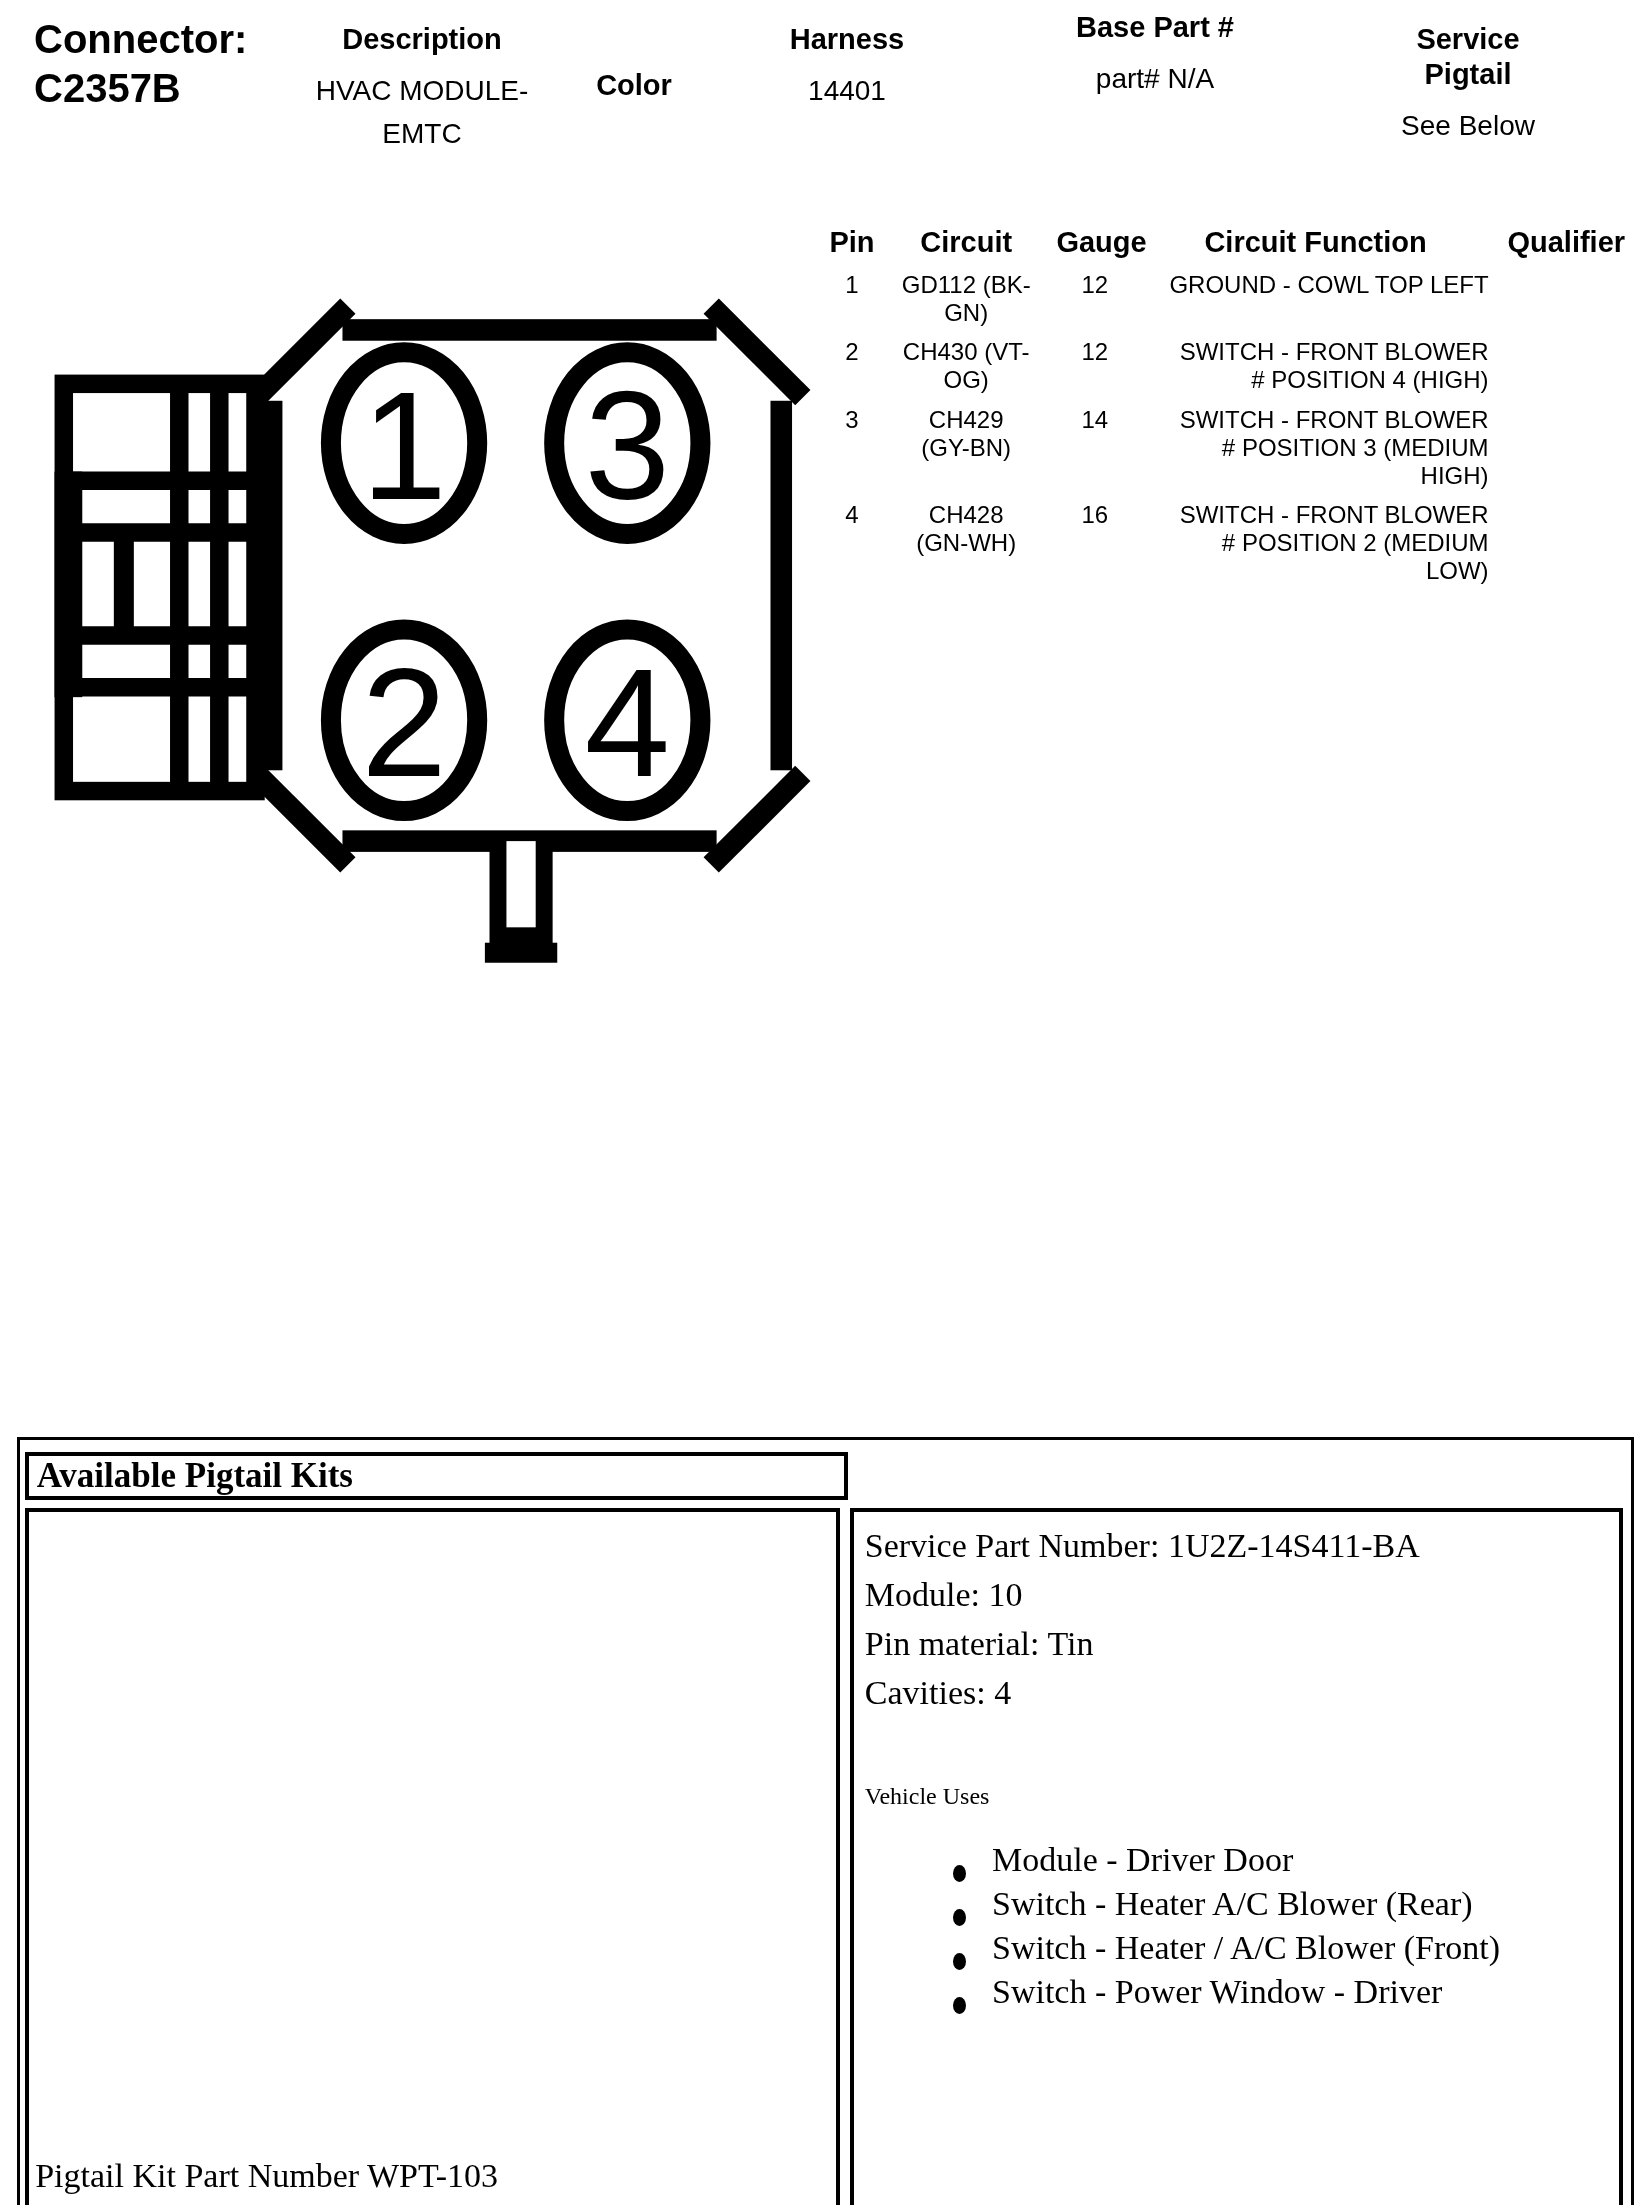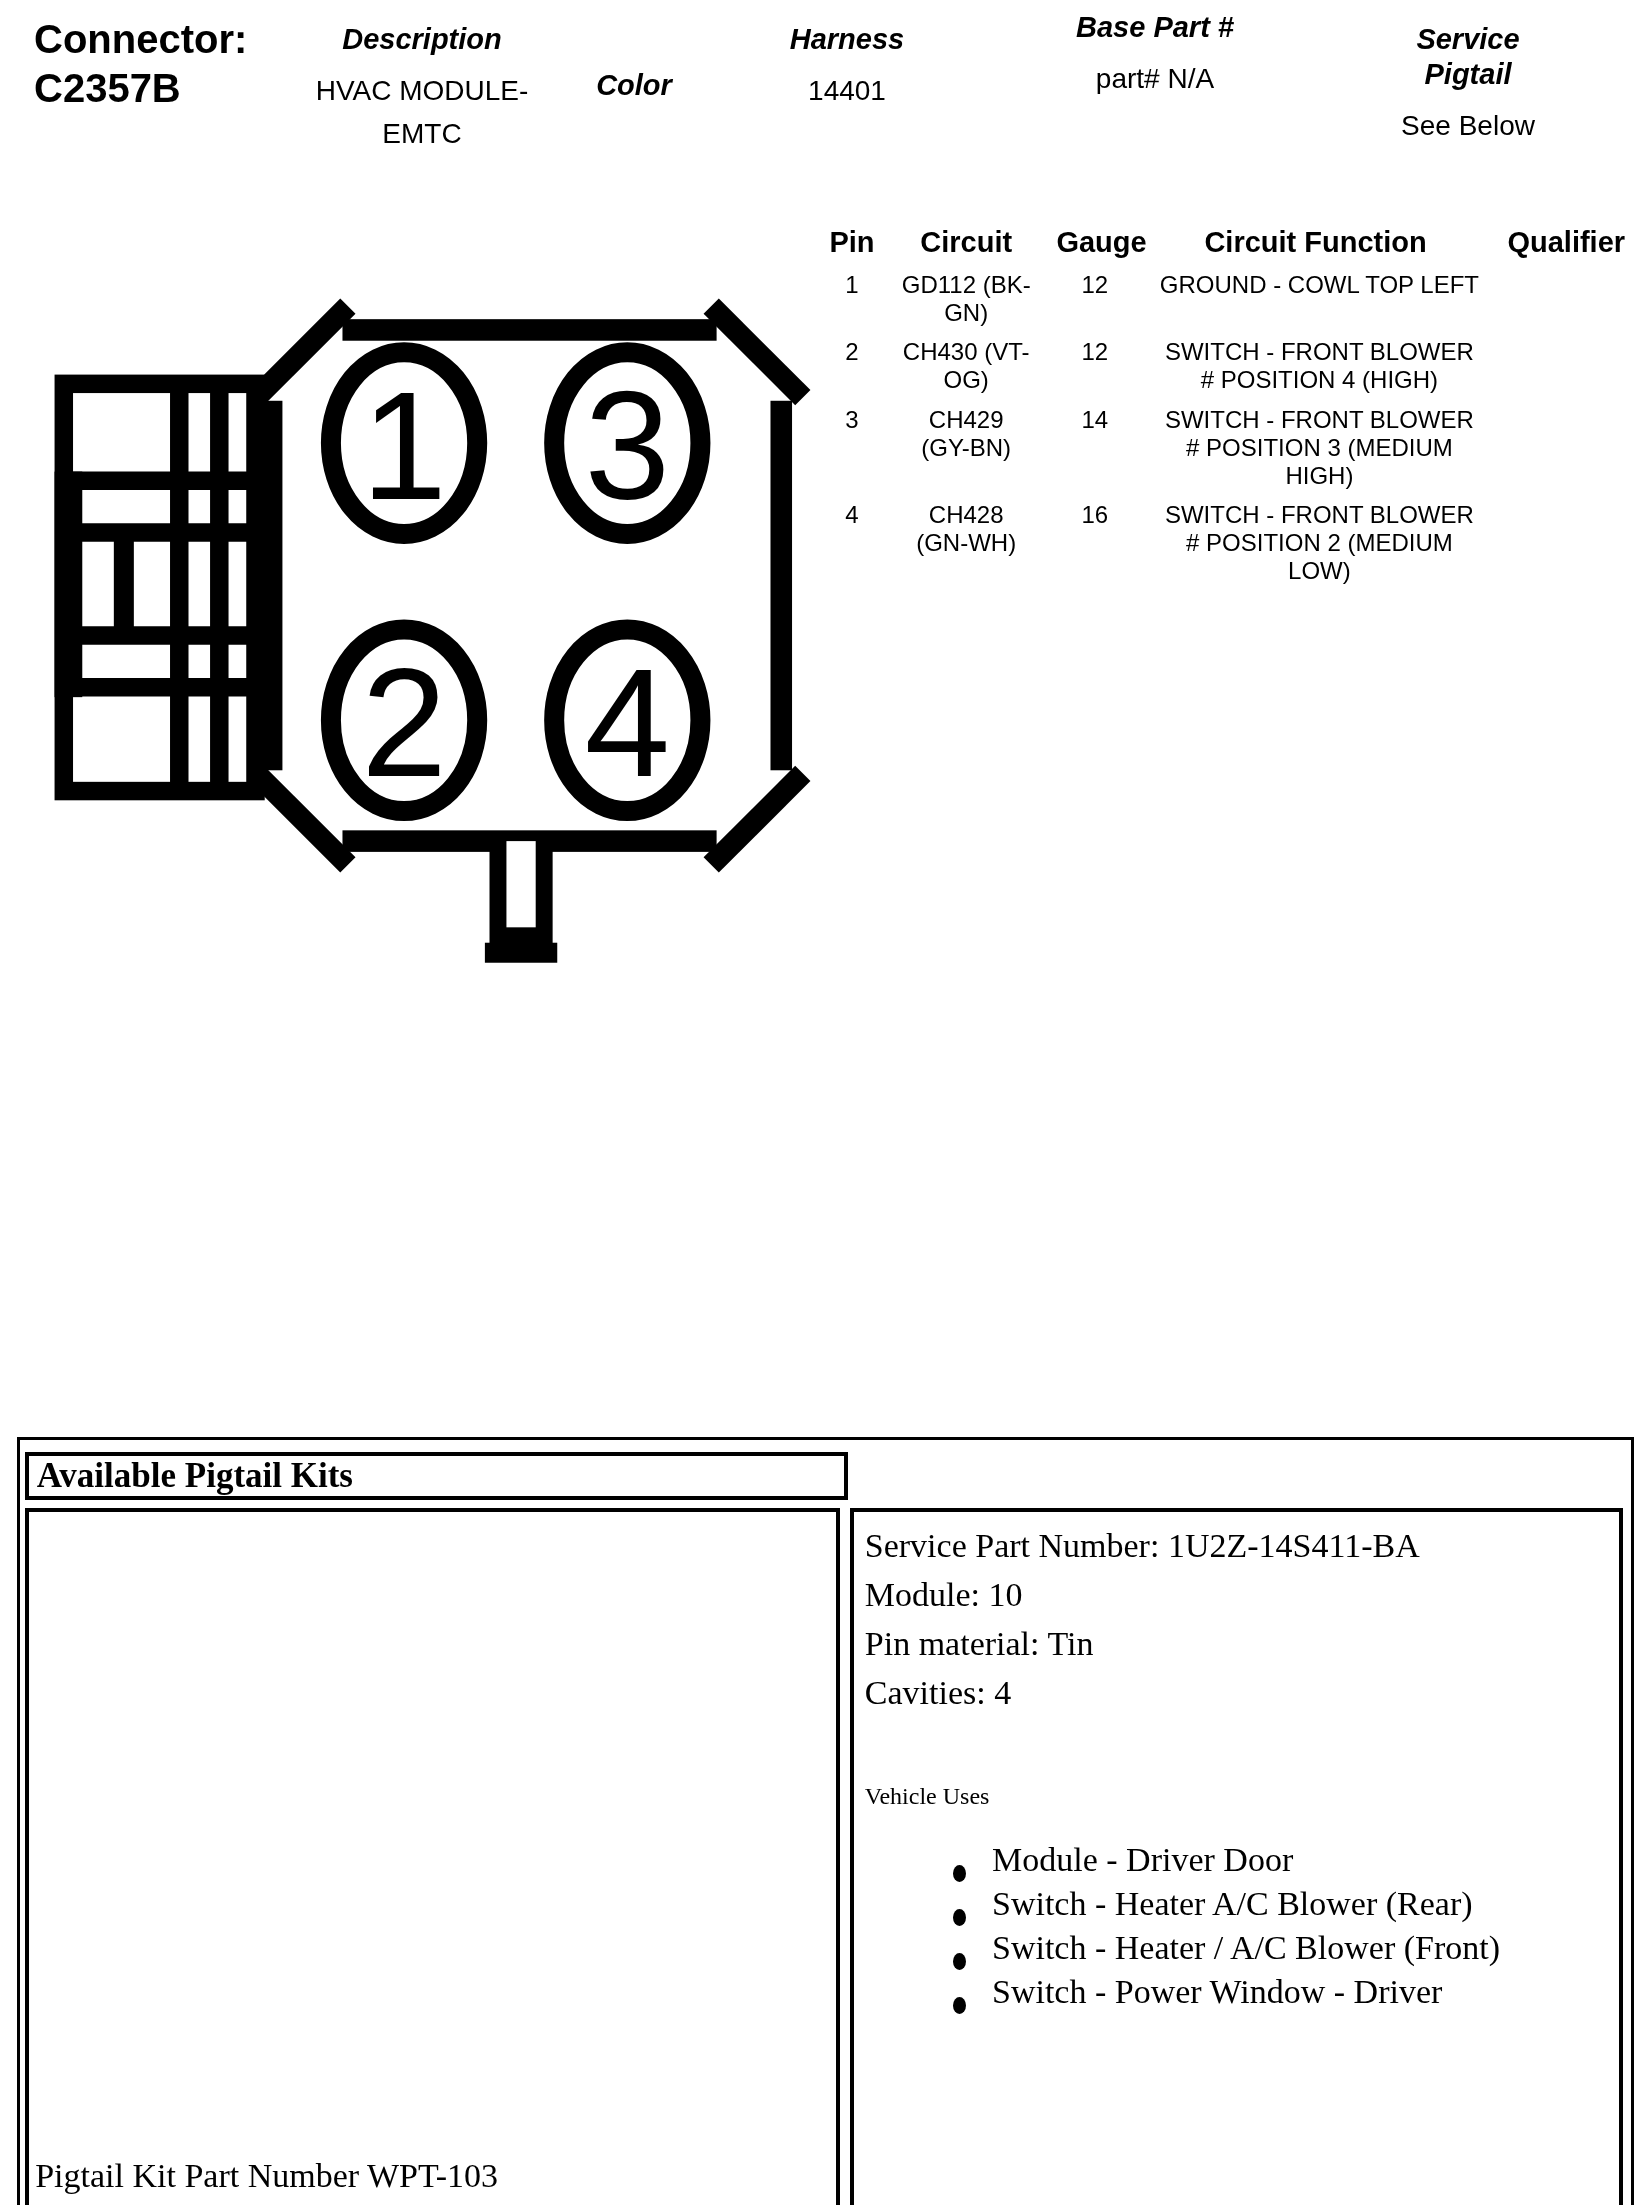--- a/index.html
+++ b/index.html
@@ -9,34 +9,34 @@
     background:#ffffff;color:#000000;
     font-family:"Liberation Sans",sans-serif;
     overflow:hidden;
   }
   .abs{position:absolute;}
   .pre{white-space:pre-line;}
 
   
   #conn-title{left:34px;top:15.4px;font-weight:bold;font-size:40px;line-height:49px;}
   .hcol{position:absolute;transform:translateX(-50%);text-align:center;}
-  .hlbl{font-weight:bold;font-size:29px;line-height:35px;font-style:italic;}
+  .hlbl{font-weight:bold;font-size:29px;line-height:35px;}
   .hval{font-size:28px;line-height:43px;margin-top:12.3px;}
 
   
   #pin-table{
     left:828px;top:225px;width:816px;
     display:grid;
     grid-template-columns:48px 162px 77px 346px 137px;
     column-gap:9.2px;row-gap:11.5px;
   }
   .th{font-weight:bold;font-size:29px;line-height:34px;text-align:center;}
   .td{font-size:24px;line-height:28px;}
   .td.c{text-align:center;}
-  .td.fn{text-align:center;padding-left:7.7px;}
+  .td.fn{text-align:right;padding-left:7.7px;}
 
   
   .serif{font-family:"Liberation Serif",serif;}
   #outer-box{left:17px;top:1437px;width:1611px;height:793px;border:3.8px solid #000;}
   #pigtail-title-box{
     left:25px;top:1452px;width:807px;height:40px;
     border:4.6px solid #000;
     font-weight:bold;font-size:35px;line-height:40px;
     padding-left:7.7px;
   }

